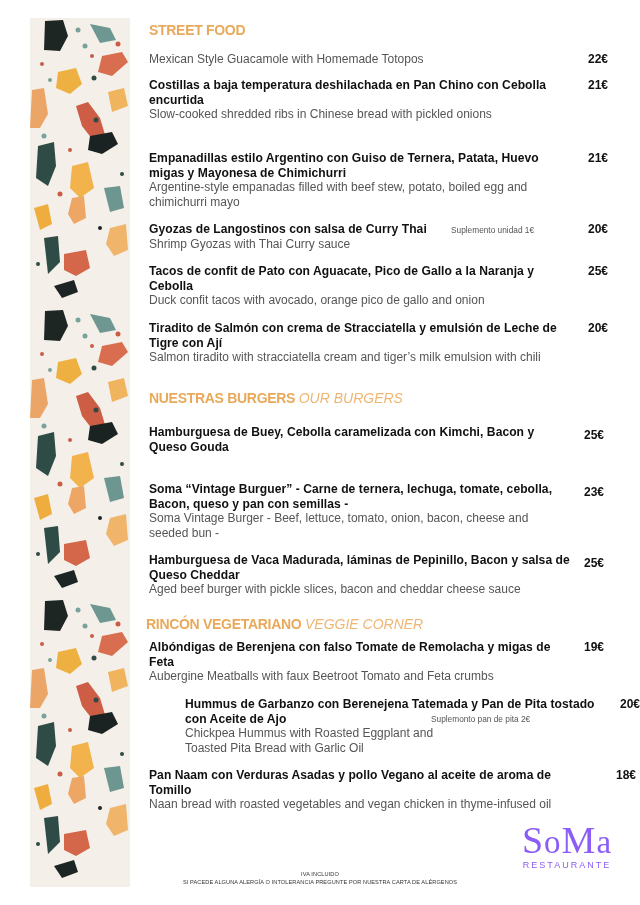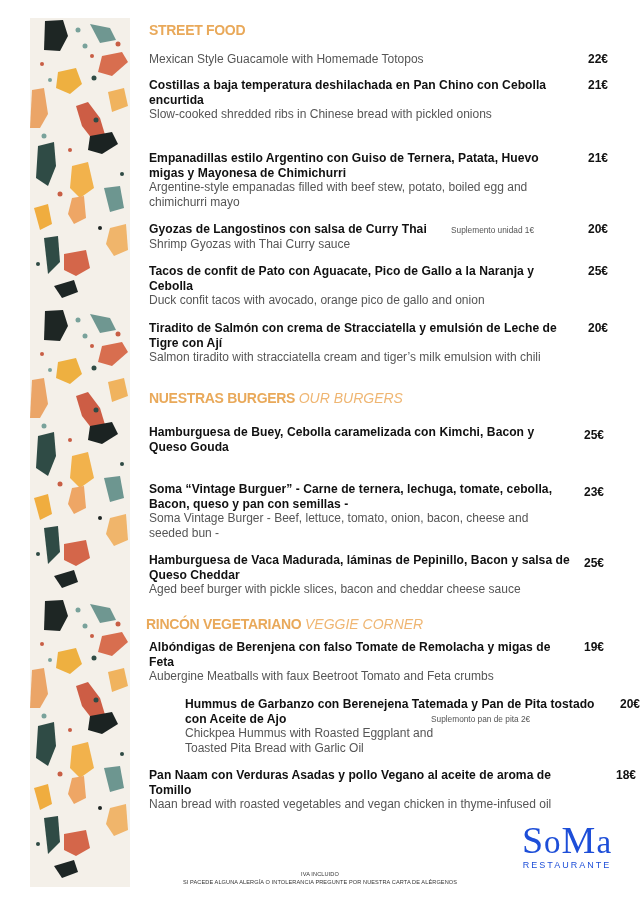--- a/index.html
+++ b/index.html
@@ -20,21 +20,21 @@
   .item { position: absolute; left: 0; width: 470px; }
   .item .name { font-weight: bold; font-size: 12.1px; line-height: 14.5px; color: #111;
                 width: 420px; letter-spacing: 0.05px; }
   .item .desc { font-size: 12px; line-height: 14.5px; color: #555; width: 410px; }
   .item .price { position: absolute; top: 0; font-weight: bold; font-size: 12px; color: #111; }
   .item .note { position: absolute; font-size: 8.3px; color: #555; white-space: nowrap; }
 
   .footer { position: absolute; left: 160px; width: 320px; text-align: center;
             font-size: 5.6px; color: #333; line-height: 8px; letter-spacing: 0.1px; }
 
-  .logo { position: absolute; left: 512px; top: 823px; width: 110px; text-align: center; color: #1d4ed8; }
+  .logo { position: absolute; left: 512px; top: 823px; width: 110px; text-align: center; color: #8b5cf6; }
   .logo .word { font-family: "Liberation Serif", "DejaVu Serif", serif; font-size: 33px; letter-spacing: 1px; line-height: 34px; }
   .logo .word .big { font-size: 38px; }
   .logo .sub { font-size: 9px; letter-spacing: 2px; margin-top: 1px; }
 </style>
 </head>
 <body>
 
 <div class="strip">
   <svg width="100" height="869" viewBox="0 0 100 869">
     <g id="tile">

